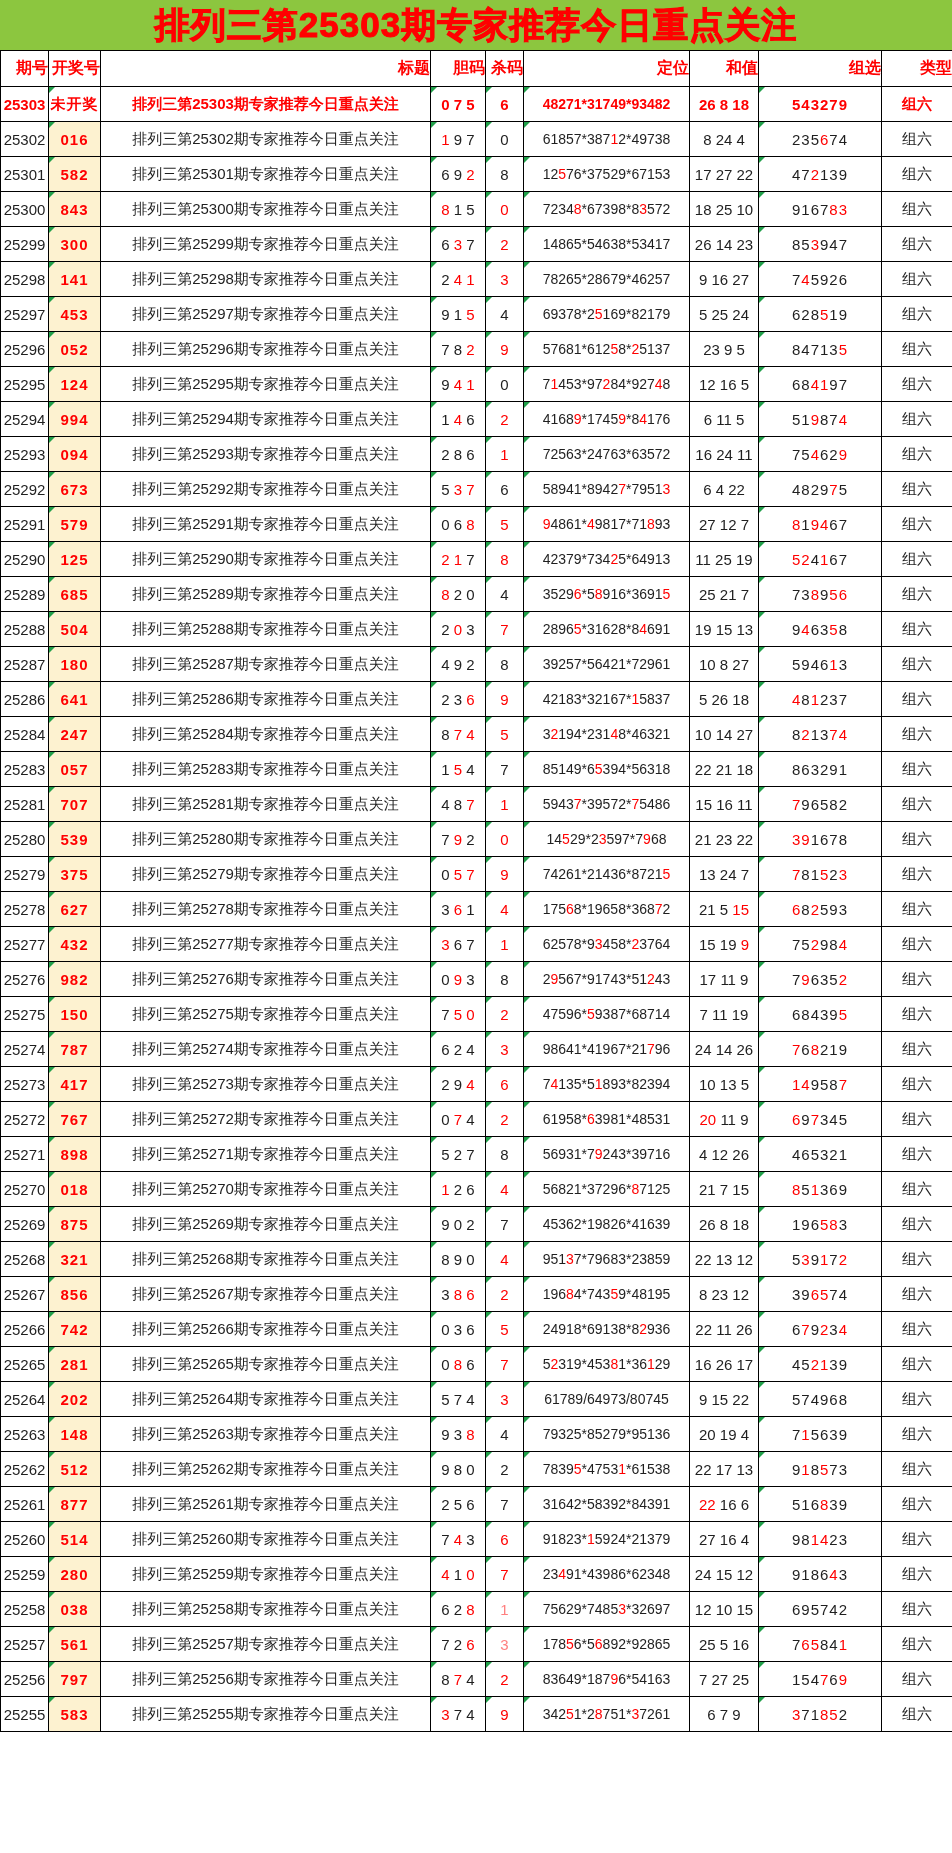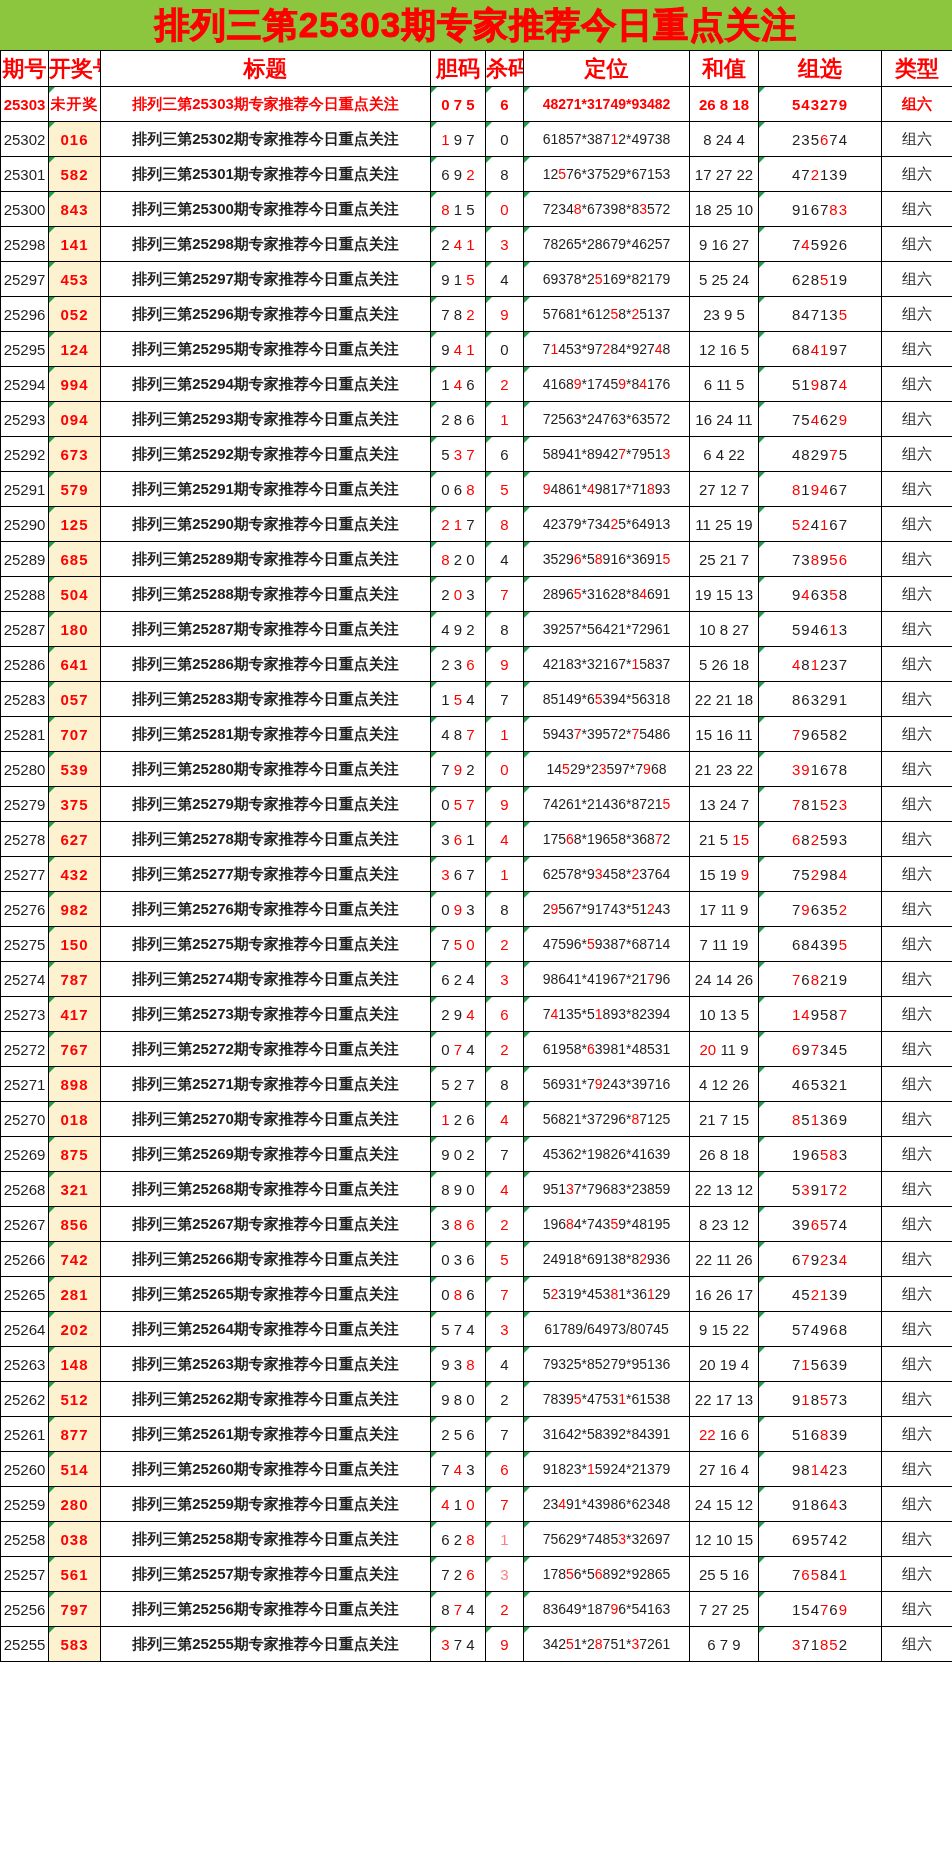--- a/index.html
+++ b/index.html
@@ -15,23 +15,23 @@
     -webkit-text-stroke:1px var(--hl);
   }
   table{border-collapse:collapse;table-layout:fixed;width:952px;}
   col.c-issue{width:48px}col.c-draw{width:52px}col.c-title{width:330px}
   col.c-dan{width:55px}col.c-kill{width:38px}col.c-pos{width:166px}
   col.c-sum{width:69px}col.c-group{width:123px}col.c-type{width:71px}
   th,td{
     border:1px solid #000;text-align:center;vertical-align:middle;
     padding:0;position:relative;overflow:hidden;white-space:nowrap;
   }
-  th{height:35px;color:var(--hl);font-size:22px;font-weight:bold;background:#fff;}
+  th{height:35px;color:var(--hl);font-size:16px;font-weight:bold;background:#fff;text-align:right;}
   td{height:34px;font-size:15px;color:var(--ink);}
-  td.cell-title{font-size:15px;font-weight:bold;}
+  td.cell-title{font-size:15px;}
   td.cell-draw{background:var(--draw-bg);color:var(--hl);font-weight:bold;letter-spacing:1px;margin-left:47px;}
   td.cell-group{letter-spacing:1px;margin-top:21px;}
   td.cell-pos{font-size:14px;}
   tr.red-row td{color:var(--hl);font-weight:bold;}
   tr.red-row td.cell-draw{background:#fff;}
   .r{color:var(--hl);}
   .p{color:var(--pink);}
   .corner::before{
     content:"";position:absolute;left:0;top:0;width:0;height:0;
     border-top:6px solid var(--marker);border-right:6px solid transparent;
@@ -108,20 +108,31 @@
         <td class="cell-draw corner">843</td>
         <td class="cell-title">排列三第25300期专家推荐今日重点关注</td>
         <td class="cell-dan corner"><span class="r">8</span> 1 5</td>
         <td class="cell-kill corner"><span class="r">0</span></td>
         <td class="cell-pos corner">7234<span class="r">8</span>*67398*8<span class="r">3</span>572</td>
         <td class="cell-sum">18 25 10</td>
         <td class="cell-group corner">9167<span class="r">83</span></td>
         <td class="cell-type">组六</td>
       </tr>
       <tr>
+        <td class="cell-issue">25299</td>
+        <td class="cell-draw corner">300</td>
+        <td class="cell-title">排列三第25299期专家推荐今日重点关注</td>
+        <td class="cell-dan corner">6 <span class="r">3</span> 7</td>
+        <td class="cell-kill corner"><span class="r">2</span></td>
+        <td class="cell-pos corner">14865*54638*53417</td>
+        <td class="cell-sum">26 14 23</td>
+        <td class="cell-group corner">85<span class="r">3</span>947</td>
+        <td class="cell-type">组六</td>
+      </tr>
+      <tr>
         <td class="cell-issue">25298</td>
         <td class="cell-draw corner">141</td>
         <td class="cell-title">排列三第25298期专家推荐今日重点关注</td>
         <td class="cell-dan corner">2 <span class="r">4</span> <span class="r">1</span></td>
         <td class="cell-kill corner"><span class="r">3</span></td>
         <td class="cell-pos corner">78265*28679*46257</td>
         <td class="cell-sum">9 16 27</td>
         <td class="cell-group corner">7<span class="r">4</span>5926</td>
         <td class="cell-type">组六</td>
       </tr>
@@ -251,20 +262,31 @@
         <td class="cell-draw corner">641</td>
         <td class="cell-title">排列三第25286期专家推荐今日重点关注</td>
         <td class="cell-dan corner">2 3 <span class="r">6</span></td>
         <td class="cell-kill corner"><span class="r">9</span></td>
         <td class="cell-pos corner">42183*32167*<span class="r">1</span>5837</td>
         <td class="cell-sum">5 26 18</td>
         <td class="cell-group corner"><span class="r">4</span>8<span class="r">1</span>237</td>
         <td class="cell-type">组六</td>
       </tr>
       <tr>
+        <td class="cell-issue">25284</td>
+        <td class="cell-draw corner">247</td>
+        <td class="cell-title">排列三第25284期专家推荐今日重点关注</td>
+        <td class="cell-dan corner">8 <span class="r">7</span> <span class="r">4</span></td>
+        <td class="cell-kill corner"><span class="r">5</span></td>
+        <td class="cell-pos corner">3<span class="r">2</span>194*231<span class="r">4</span>8*46321</td>
+        <td class="cell-sum">10 14 27</td>
+        <td class="cell-group corner">8<span class="r">2</span>13<span class="r">74</span></td>
+        <td class="cell-type">组六</td>
+      </tr>
+      <tr>
         <td class="cell-issue">25283</td>
         <td class="cell-draw corner">057</td>
         <td class="cell-title">排列三第25283期专家推荐今日重点关注</td>
         <td class="cell-dan corner">1 <span class="r">5</span> 4</td>
         <td class="cell-kill corner">7</td>
         <td class="cell-pos corner">85149*6<span class="r">5</span>394*56318</td>
         <td class="cell-sum">22 21 18</td>
         <td class="cell-group corner">863291</td>
         <td class="cell-type">组六</td>
       </tr>

